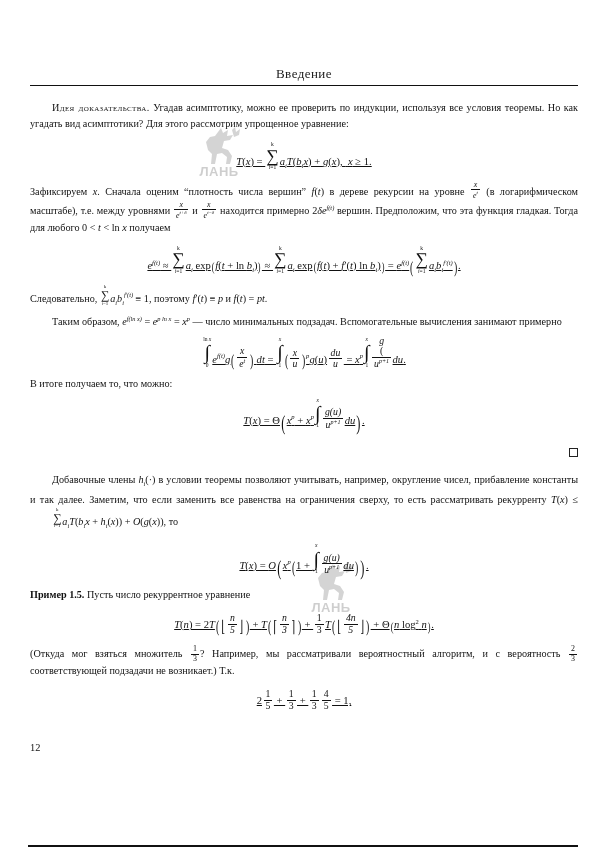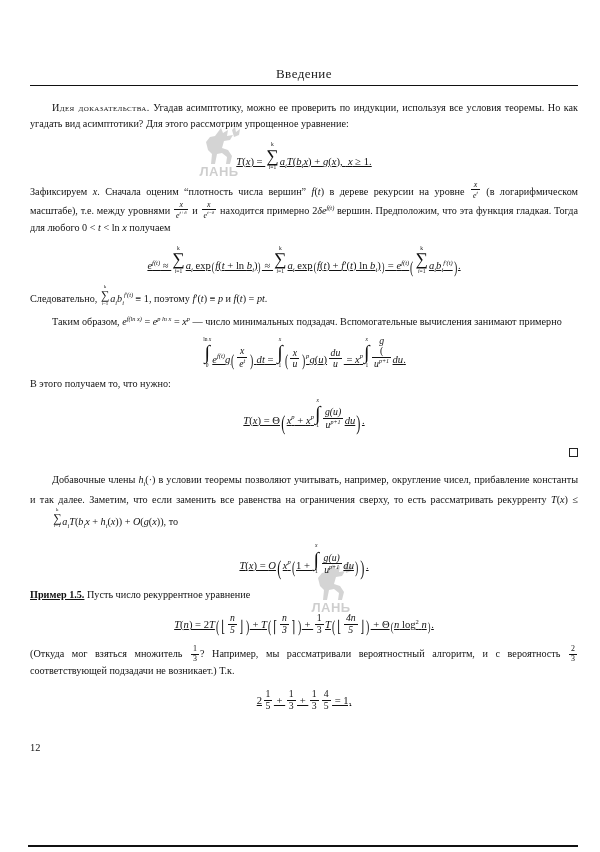--- a/index.html
+++ b/index.html
@@ -64,21 +64,21 @@
     font-size: 10.2px;
     line-height: 16.0px;
     text-align: justify;
     text-justify: inter-word;
     color: #111;
   }
   p.indent { text-indent: 22px; }
 
   .scn { font-variant: small-caps; letter-spacing: 0.4px; margin-top: 12px; }
   .ital { }
-  .bold { font-weight: bold; text-decoration: underline; }
+  .bold { font-weight: bold; }
 
   
   .m {
     font-family: "Liberation Serif", "DejaVu Serif", serif;
     font-style: italic;
   }
   .mr { font-style: normal; }
   .disp {
     text-align: center;
     font-size: 10.6px;
@@ -256,21 +256,21 @@
     </p>
 
     <div class="gap-s"></div>
 
     <div class="disp">
       <span class="bigop"><span class="lim">ln <i>x</i></span><span class="symint">∫</span><span class="lim">0</span></span><span class="m">e</span><sup class="si">f(t)</sup><span class="m">g</span><span class="paren mid">(</span><span class="fracbig"><span class="num m">x</span><span class="den m">e<sup class="si">t</sup></span></span><span class="paren mid">)</span><span class="mr"> </span><span class="m">dt</span><span class="mr"> = </span><span class="bigop"><span class="lim"><i>x</i></span><span class="symint">∫</span><span class="lim">1</span></span><span class="paren mid">(</span><span class="fracbig"><span class="num m">x</span><span class="den m">u</span></span><span class="paren mid">)</span><sup class="si">p</sup><span class="m">g</span><span class="mr">(</span><span class="m">u</span><span class="mr">)</span><span class="fracbig"><span class="num m">du</span><span class="den m">u</span></span><span class="mr"> = </span><span class="m">x</span><sup class="si">p</sup><span class="bigop"><span class="lim"><i>x</i></span><span class="symint">∫</span><span class="lim">1</span></span><span class="fracbig"><span class="num m">g</span><span class="num mr" style="display:inline">(</span><span class="den m">u<sup class="si">p+1</sup></span></span><span class="m">du</span><span class="mr">.</span>
     </div>
 
     <div class="gap-s"></div>
 
-    <p class="para">В этого получаем то, что нужно:</p>
+    <p class="para">В итоге получаем то, что можно:</p>
 
     <div class="gap-s"></div>
 
     <div class="disp">
       <span class="m">T</span><span class="mr">(</span><span class="m">x</span><span class="mr">) = Θ</span><span class="paren">(</span><span class="m">x</span><sup class="si">p</sup><span class="mr"> + </span><span class="m">x</span><sup class="si">p</sup><span class="bigop"><span class="lim"><i>x</i></span><span class="symint">∫</span><span class="lim">1</span></span><span class="fracbig"><span class="num m">g(u)</span><span class="den m">u<sup class="si">p+1</sup></span></span><span class="m">du</span><span class="paren">)</span><span class="mr">.</span>
     </div>
 
     <div class="gap-l"></div>
 
     <div style="position:relative; height:14px;">

